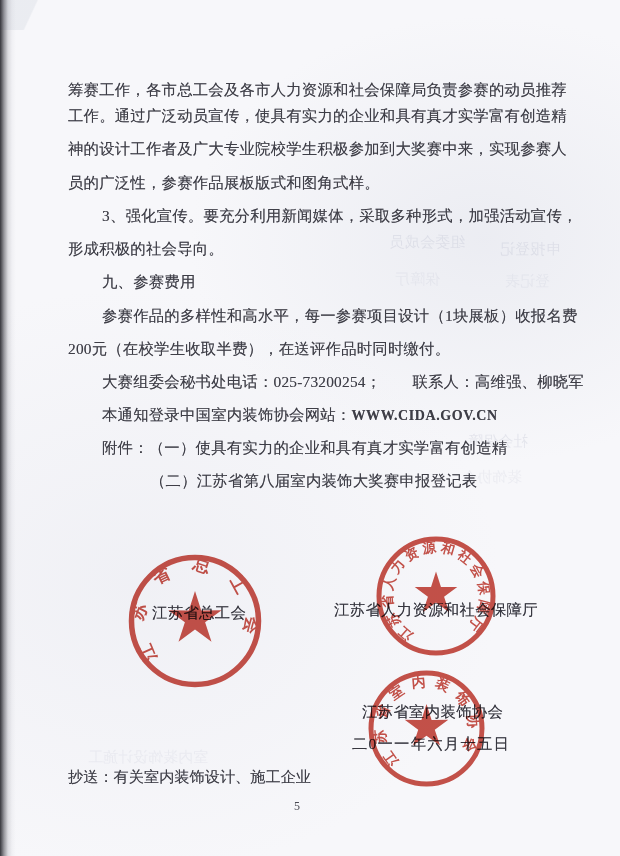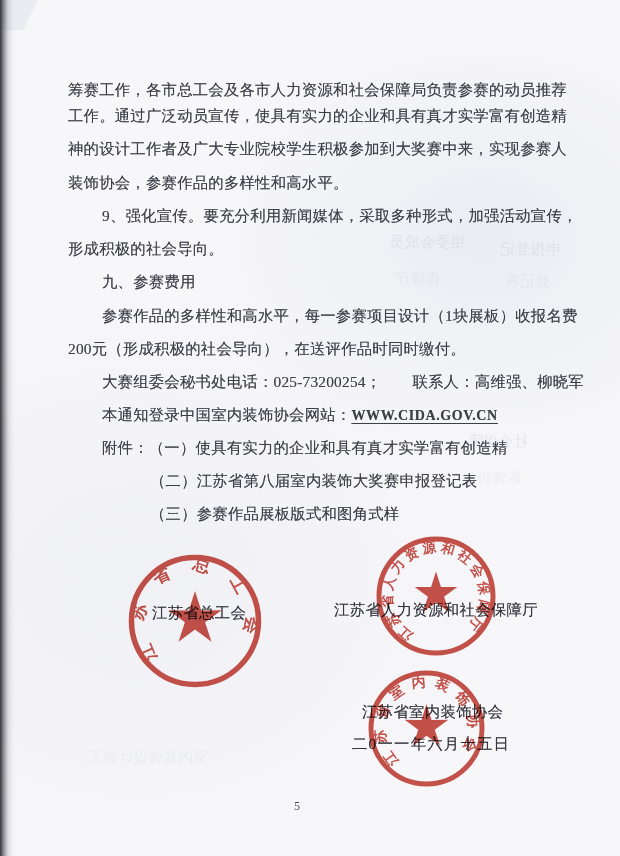--- a/index.html
+++ b/index.html
@@ -26,21 +26,21 @@
   }
   .line {
     position: absolute; left: 68px;
     font-size: 15.4px; color: #3e3e47; letter-spacing: 0.2px;
     white-space: nowrap;
     text-shadow: 0 0 0.6px rgba(62,62,71,0.55);
   }
   .ind1 { padding-left: 34px; }
   .ind3 { padding-left: 82px; }
   .url {
-    text-decoration: underline; text-underline-offset: 3px;
+    text-underline-offset: 3px;
     font-size: 14px; font-weight: 600; letter-spacing: 0.6px;
   }
   .sig {
     position: absolute;
     font-size: 15.4px; color: #36363f; letter-spacing: 0.3px;
     white-space: nowrap;
     text-shadow: 0 0 0.6px rgba(54,54,63,0.55);
   }
   .date-line { letter-spacing: 1.2px; }
   .footer-cc {
@@ -76,35 +76,34 @@
   <div class="bleed" style="left:500px; top:240px;">申报登记</div>
   <div class="bleed faint" style="left:395px; top:270px;">保障厅</div>
   <div class="bleed faint" style="left:505px; top:272px;">登记表</div>
   <div class="bleed" style="left:468px; top:432px;">社会保障</div>
   <div class="bleed faint" style="left:462px; top:468px;">装饰协会</div>
   <div class="bleed faint" style="left:88px; top:748px;">室内装饰设计施工</div>
 
   <div class="line" style="top:80px">筹赛工作，各市总工会及各市人力资源和社会保障局负责参赛的动员推荐</div>
   <div class="line" style="top:106px">工作。通过广泛动员宣传，使具有实力的企业和具有真才实学富有创造精</div>
   <div class="line" style="top:139px">神的设计工作者及广大专业院校学生积极参加到大奖赛中来，实现参赛人</div>
-  <div class="line" style="top:173px">装饰协会，参赛作品的多样性和高水平。</div>
-  <div class="line ind1" style="top:206px">9、强化宣传。要充分利用新闻媒体，采取多种形式，加强活动宣传，</div>
+  <div class="line" style="top:173px">员的广泛性，参赛作品展板版式和图角式样。</div>
+  <div class="line ind1" style="top:206px">3、强化宣传。要充分利用新闻媒体，采取多种形式，加强活动宣传，</div>
   <div class="line ind1" style="top:272px">九、参赛费用</div>
   <div class="line" style="top:239px">形成积极的社会导向。</div>
   <div class="line ind1" style="top:306px">参赛作品的多样性和高水平，每一参赛项目设计（1块展板）收报名费</div>
-  <div class="line" style="top:339px">200元（形成积极的社会导向），在送评作品时同时缴付。</div>
+  <div class="line" style="top:339px">200元（在校学生收取半费），在送评作品时同时缴付。</div>
   <div class="line ind1" style="top:372px">大赛组委会秘书处电话：025-73200254；　　联系人：高维强、柳晓军</div>
 
   <div class="line ind1" style="top:405px">
     <span>本通知登录中国室内装饰协会网站：</span><span class="url">WWW.CIDA.GOV.CN</span>
   </div>
 
   <div class="line ind1" style="top:438px">附件：（一）使具有实力的企业和具有真才实学富有创造精</div>
   <div class="line ind3" style="top:471px">（二）江苏省第八届室内装饰大奖赛申报登记表</div>
-  <div class="line ind3" style="top:504px">（三）参赛作品展板版式和图角式样</div>
 
   <div class="sig" style="left:152px; top:603px;">江苏省总工会</div>
   <div class="sig" style="left:334px; top:600px;">江苏省人力资源和社会保障厅</div>
   <div class="sig" style="left:362px; top:702px;">江苏省室内装饰协会</div>
   <div class="sig date-line" style="left:352px; top:734px;">二0一一年六月十五日</div>
 
   <svg class="seal" style="left:126px; top:552px;" width="138" height="138" viewBox="0 0 138 138">
     <defs>
         <path id="s1arc" d="M 33.6,104.4 A 50,50 0 1 1 104.4,104.4" fill="none"></path>
       </defs>
@@ -130,17 +129,18 @@
     <defs>
         <path id="s3arc" d="M 33.5,92.7 A 42,42 0 1 1 87.5,92.7" fill="none"></path>
       </defs>
     <circle cx="60.5" cy="60.5" r="55.5" fill="none" stroke="#c5443a" stroke-width="5"></circle>
     <polygon transform="translate(60.5,59) scale(0.82)" points="0,-28 6.2,-8.6 26.6,-8.7 10.1,3.3 16.5,22.7 0,10.6 -16.5,22.7 -10.1,3.3 -26.6,-8.7 -6.2,-8.6" fill="#c5443a"></polygon>
     <text font-size="14" font-weight="bold" fill="#c5443a" letter-spacing="8">
       <textPath href="#s3arc">江苏省室内装饰协会</textPath>
     </text>
   </svg>
 
+  <div class="footer-cc">抄送：有关室内装饰设计、施工企业</div>
   <div class="page-num">5</div>
 
   <div class="edge-corner"></div>
   <div class="edge-left"></div>
 </div>
 
 </body></html>

